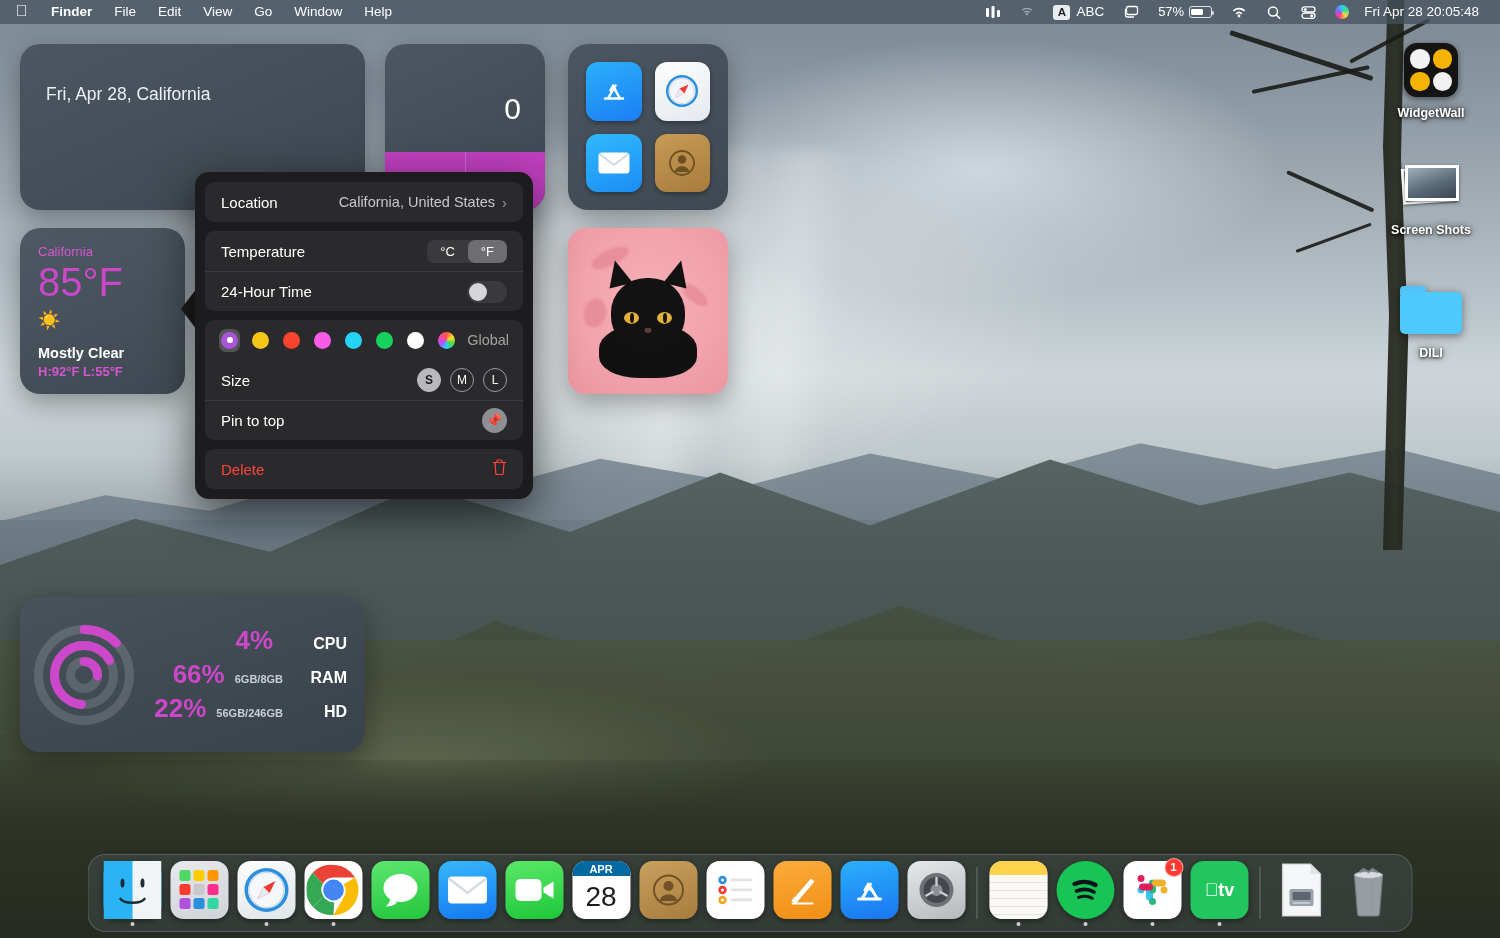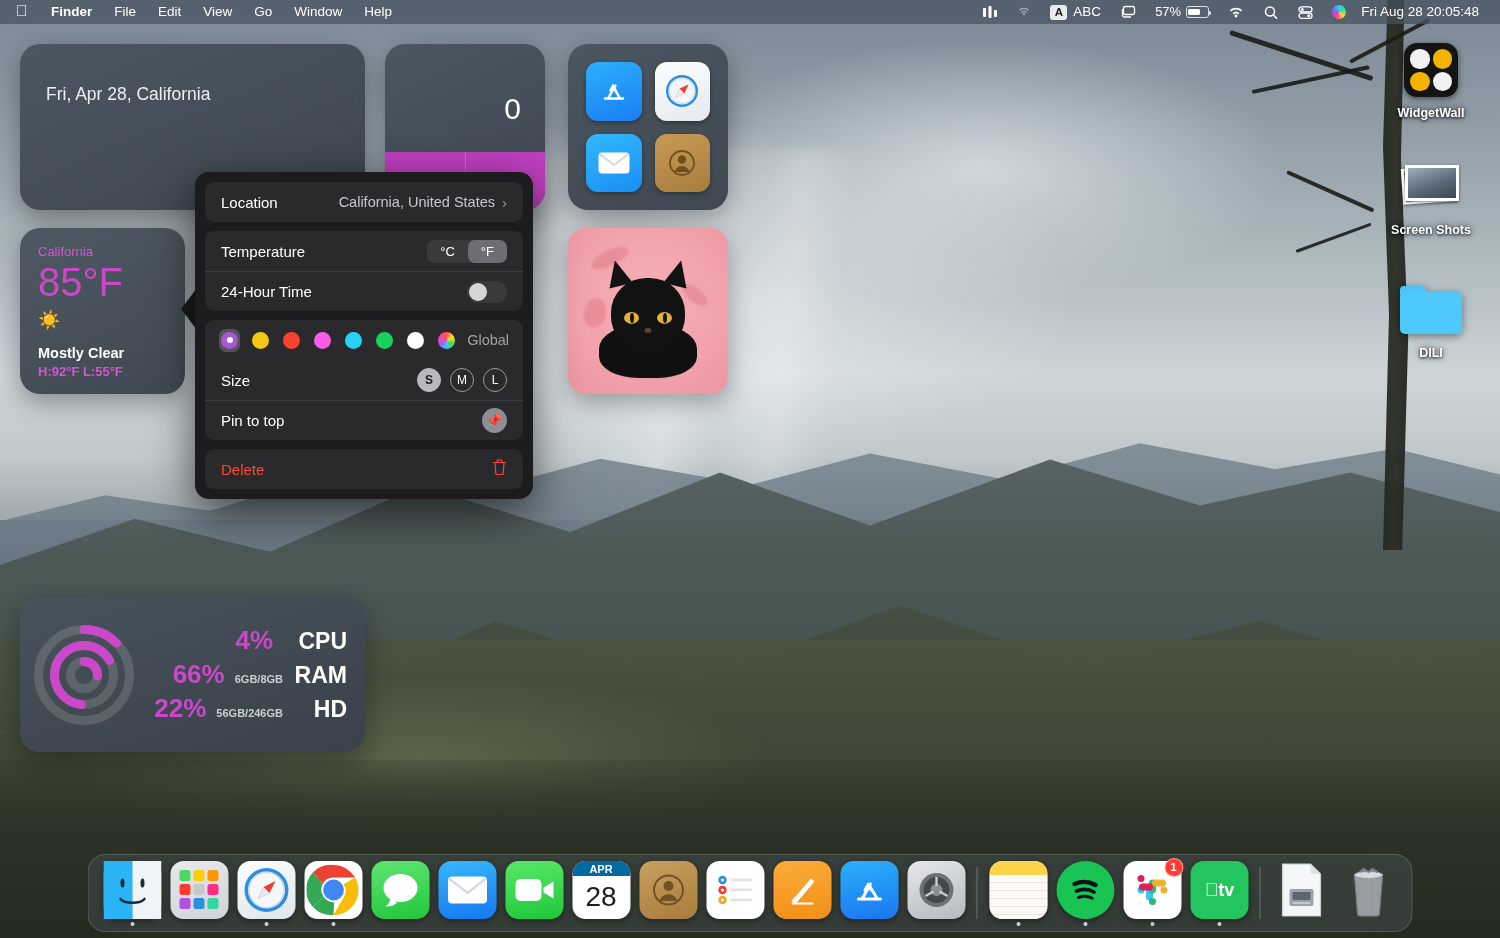--- a/index.html
+++ b/index.html
@@ -178,21 +178,21 @@
   
   #stats-widget { left:20px; top:597px; width:345px; height:155px; }
   .stats-inner { display:flex; align-items:center; height:100%; padding:0 18px 0 14px; }
   .rings { position:relative; width:100px; height:100px; flex:0 0 100px; }
   .ring { position:absolute; border-radius:50%; }
   .ring-track { border:9px solid rgba(255,255,255,.14); }
   .stats-cols { flex:1; margin-left:10px; }
   .stat-line { display:flex; align-items:baseline; justify-content:flex-end; margin:3px 0; }
   .stat-pct { color:#cc47c9; font-size:26px; font-weight:bold; }
   .stat-sub { color:#c9ced4; font-size:11px; font-weight:bold; margin:0 10px; }
-  .stat-lab { color:#fff; font-size:23px; font-weight:bold; width:54px; text-align:right; }
+  .stat-lab { color:#fff; font-size:16px; font-weight:bold; width:54px; text-align:right; }
 
   
   #ctx-menu {
     position:absolute; left:195px; top:172px; width:338px;
     background:#1c1c1e; border-radius:14px; padding:10px; z-index:60;
     box-shadow:0 14px 44px rgba(0,0,0,.62); color:#fff; font-size:15px;
   }
   #ctx-pointer {
     position:absolute; left:181px; top:288px; width:16px; height:42px; z-index:59;
     background:#1c1c1e; clip-path:polygon(100% 0%, 100% 100%, 0% 50%);
@@ -329,21 +329,21 @@
             <rect x="2" y="1.8" width="13" height="5.2" rx="2.6"></rect>
             <rect x="2" y="8.2" width="13" height="5.2" rx="2.6"></rect>
           </g>
           <circle cx="5.3" cy="4.4" r="1.5" fill="#fff"></circle>
           <circle cx="11.7" cy="10.8" r="1.5" fill="#fff"></circle>
         </svg>
     </div>
     <div class="mb-ritem">
         <span class="siri-orb"></span>
       </div>
-    <div class="mb-ritem clock-text">Fri Aug 28  20:05:48</div>
+    <div class="mb-ritem clock-text">Fri Apr 28  20:05:48</div>
   </div>
 </div>
 
 <div class="desk-icon" style="left:1376px; top:38px;">
   <div class="glyph">
     <div class="ww-icon">
       <i style="background:#f2f2f2"></i>
         <i style="background:#f5b301"></i>
       <i style="background:#f5b301"></i>
         <i style="background:#f2f2f2"></i>

